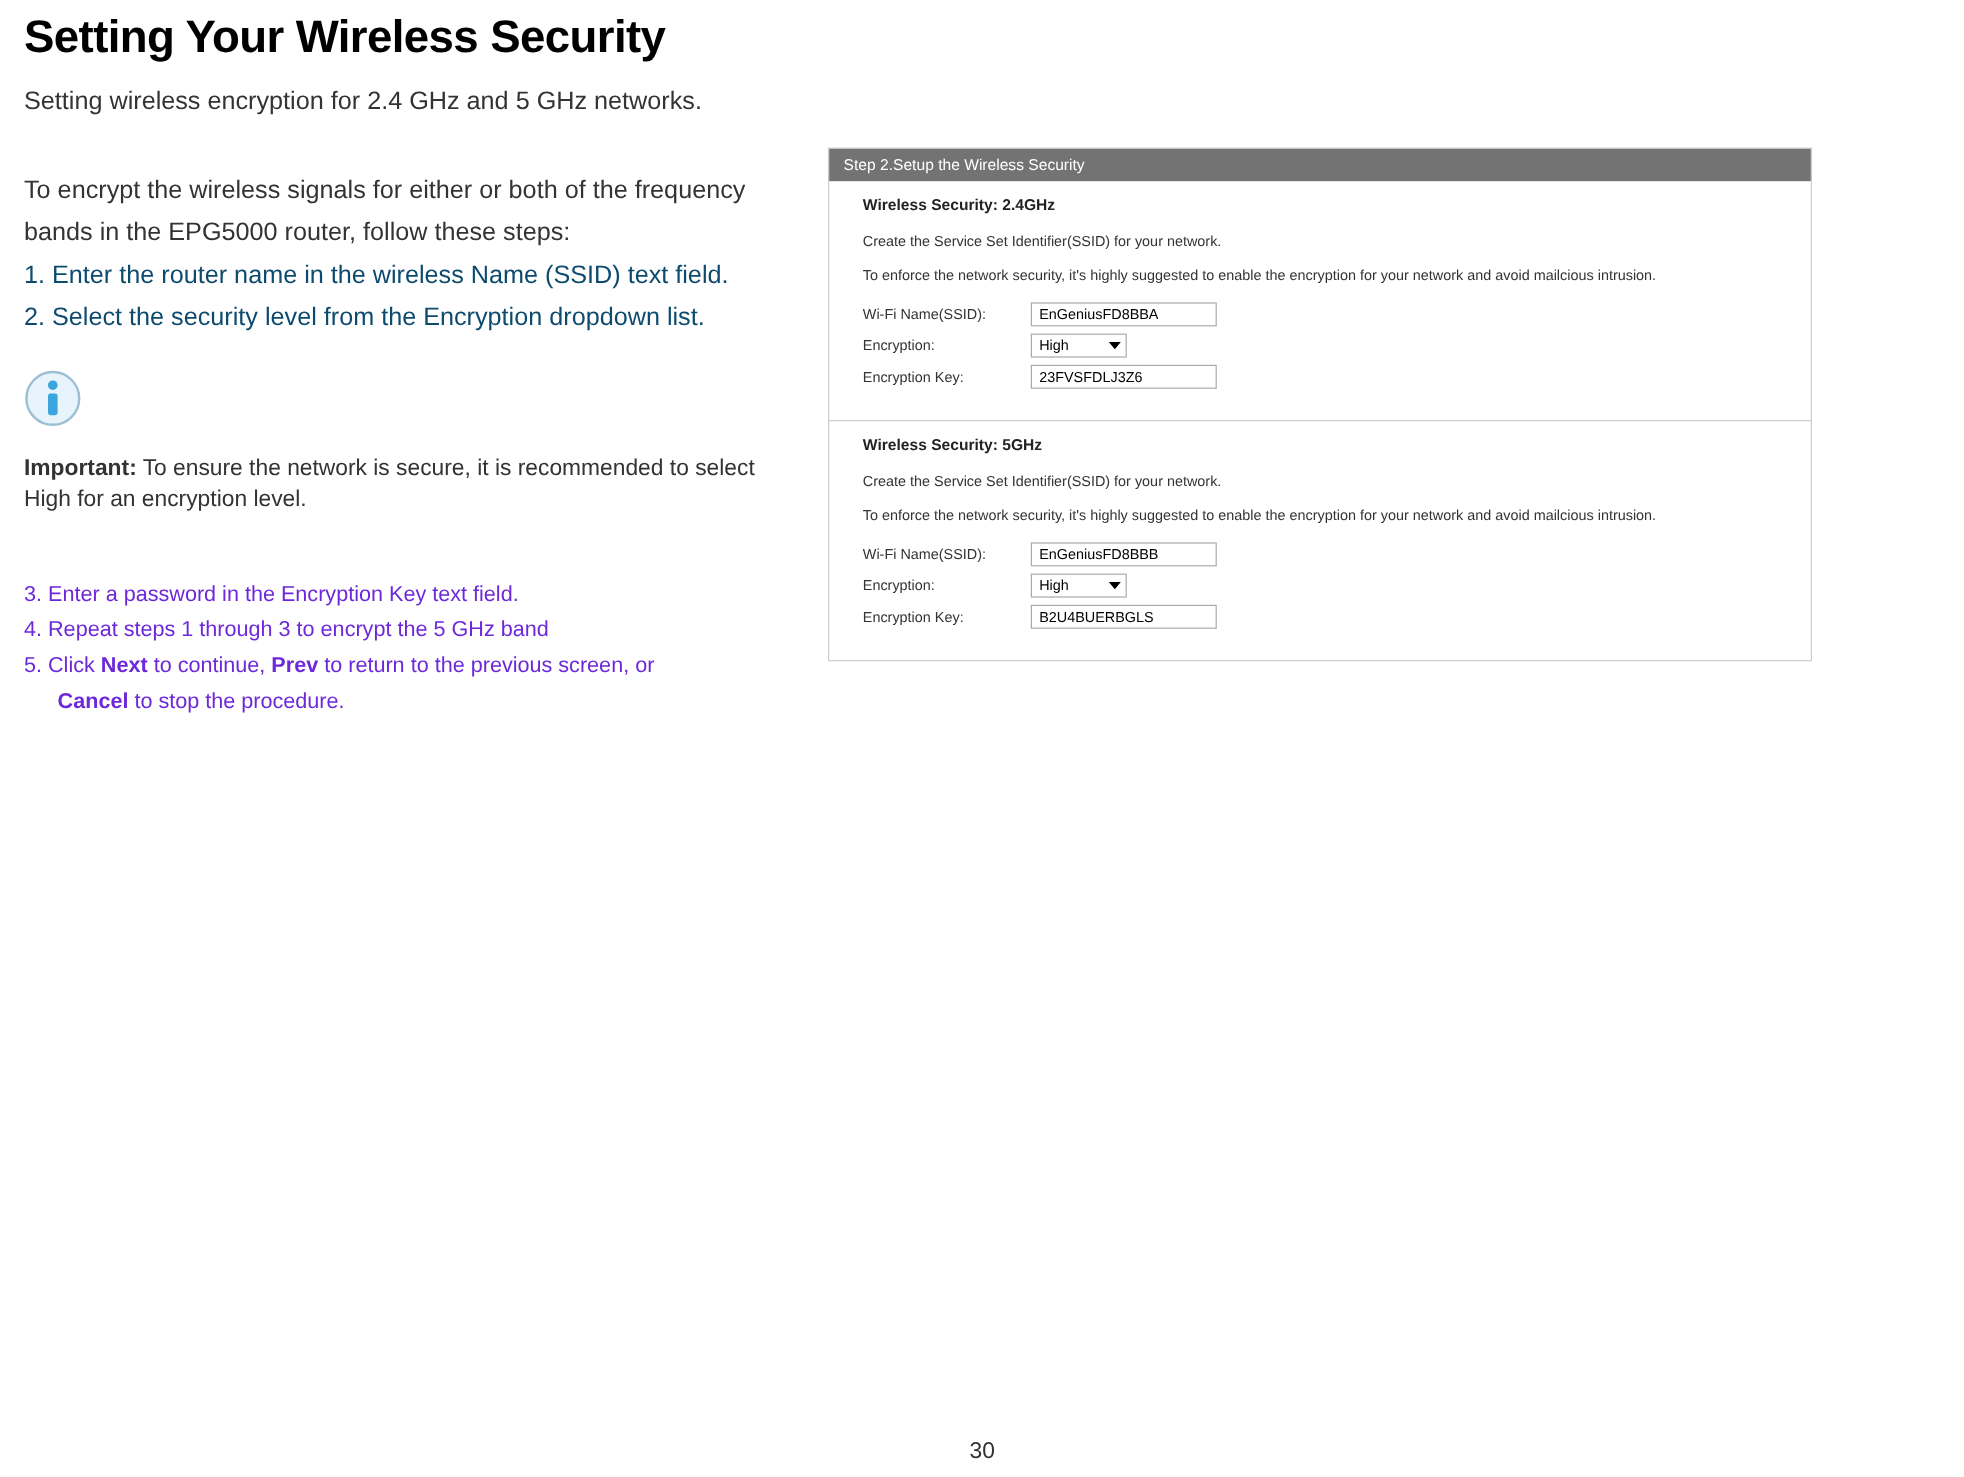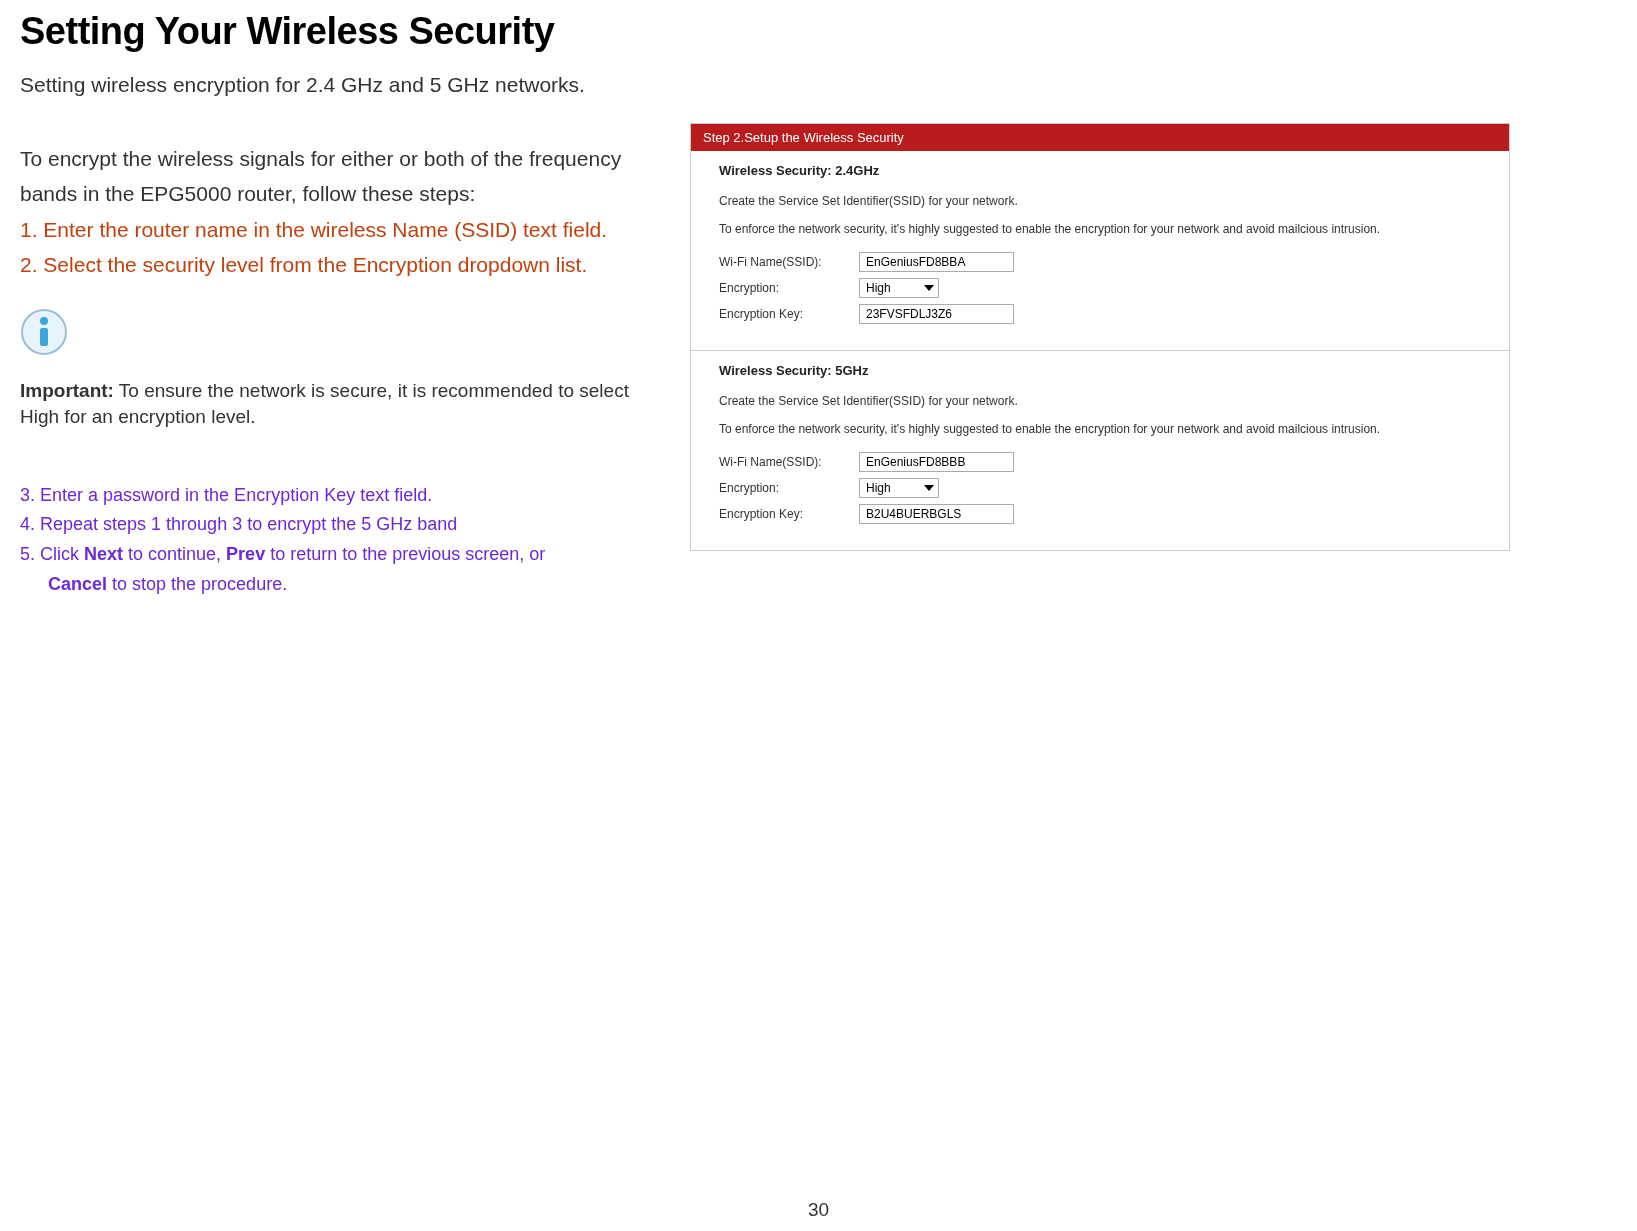--- a/index.html
+++ b/index.html
@@ -43,21 +43,21 @@
     }
     .intro {
       font-size: 21px;
       color: #333;
       line-height: 1.65;
       margin-bottom: 2px;
       font-stretch: condensed;
     }
     .steps-top {
       font-size: 21px;
-      color: #c2410c;
+      color: #0c4a6e;
       line-height: 1.65;
       font-stretch: condensed;
     }
     .info-box {
       display: flex;
       gap: 15px;
       margin: 25px 0 50px 0;
       align-items: flex-start;
       flex-direction: column;
     }
@@ -94,21 +94,21 @@
     }
 
     
     .panel {
       border: 1px solid #ccc;
       width: 820px;
       font-family: Arial, sans-serif;
       font-size: 12px;
     }
     .panel-header {
-      background: #b91c1c;
+      background: #737373;
       color: #fff;
       padding: 6px 12px;
       font-size: 13px;
     }
     .section {
       padding: 12px 28px 20px 28px;
       border-bottom: 1px solid #ccc;
     }
     .section:last-child {
       border-bottom: none;

